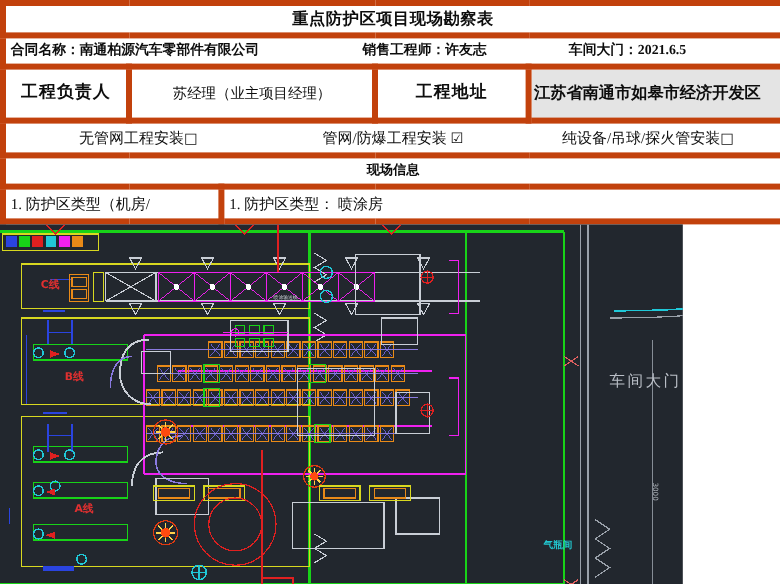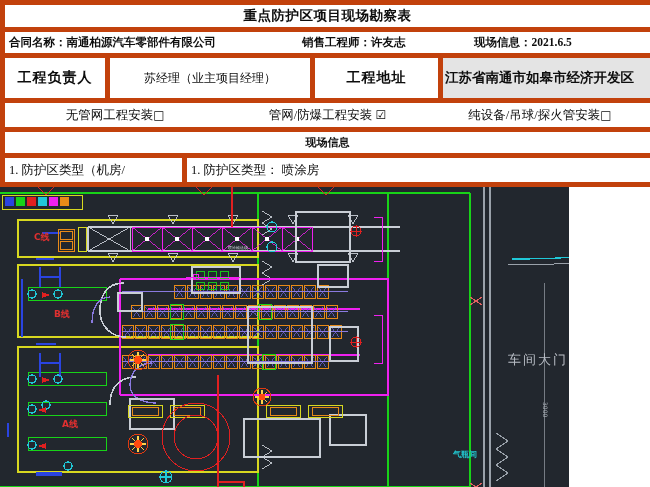--- a/index.html
+++ b/index.html
@@ -74,21 +74,21 @@
 
       <tr class="r-title">
         <td colspan="5">重点防护区项目现场勘察表</td>
       </tr>
 
       <tr class="r-contract">
         <td colspan="5">
           <div class="contract-row">
             <span class="c1"><span>合同名称：</span><span>南通柏源汽车零部件有限公司</span></span>
             <span class="c2"><span>销售工程师：</span><span>许友志</span></span>
-            <span class="c3"><span>现场信息：</span><span>2021.6.5</span></span>
+            <span class="c3"><span>车间大门：</span><span>2021.6.5</span></span>
           </div>
         </td>
       </tr>
 
       <tr class="r-owner">
         <td class="lbl">工程负责人</td>
         <td class="val" colspan="2">苏经理（业主项目经理）</td>
         <td class="lbl">工程地址</td>
         <td class="addr">江苏省南通市如皋市经济开发区</td>
       </tr>
@@ -501,18 +501,18 @@
         <path d="M84 466 L104 466"></path>
       </g>
       <g stroke="#2a44e0" stroke-width="2" fill="none">
         <path d="M36 286 L62 286"></path>
       </g>
     </svg>
 
     <div class="cadlabel lbl-red" style="left:34px;top:44px;">C线</div>
     <div class="cadlabel lbl-red" style="left:54px;top:121px;">B线</div>
     <div class="cadlabel lbl-red" style="left:62px;top:231px;">A线</div>
-    <div class="cadlabel lbl-gray" style="left:508px;top:122px;margin-top:42px;">车间大门</div>
+    <div class="cadlabel lbl-gray" style="left:508px;top:122px;">车间大门</div>
     <div class="cadlabel lbl-cyan" style="left:421px;top:262px;margin-left:32px;">气瓶间</div>
     <div class="cadlabel lbl-gray-sm" style="left:549px;top:215px;transform:rotate(90deg);transform-origin:left top;">3000</div>
   </div>
 
 </div>
 
 </body></html>

